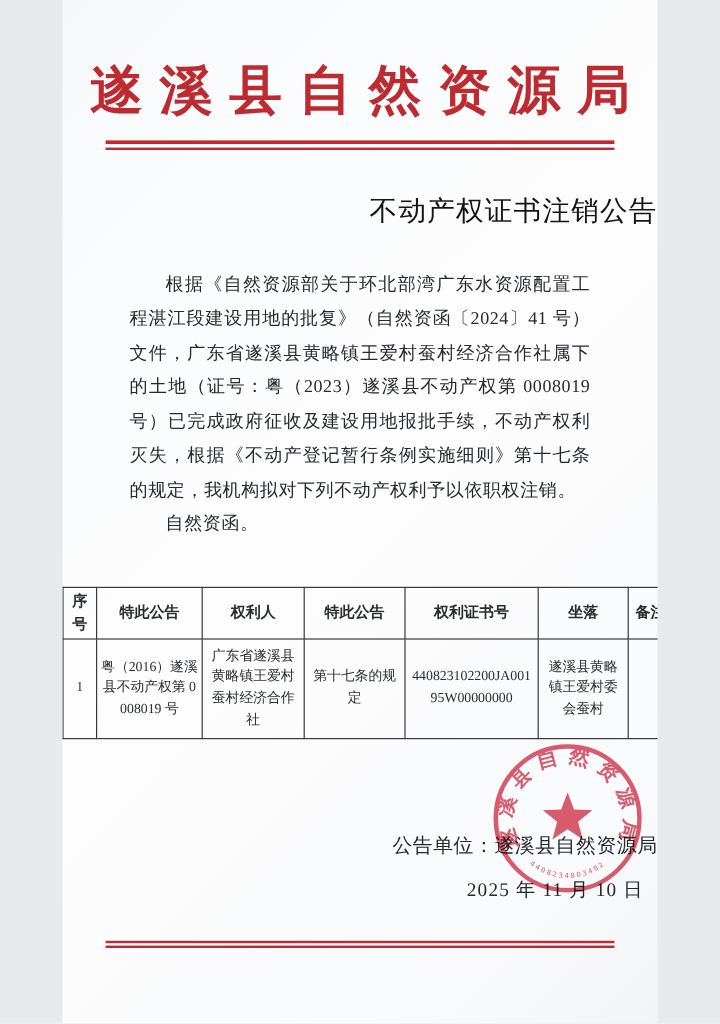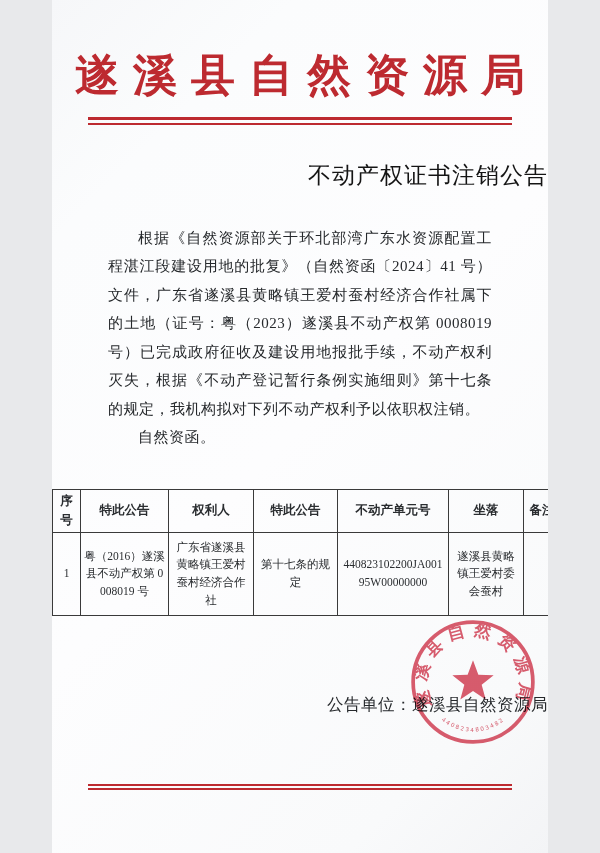--- a/index.html
+++ b/index.html
@@ -118,40 +118,41 @@
         <col style="width:111px">
         <col style="width:75px">
       <col style="width:37px">
     </colgroup>
     <thead>
       <tr>
         <th>序号</th>
         <th>特此公告</th>
         <th>权利人</th>
         <th>特此公告</th>
-        <th>不动产单元号</th>
+        <th>权利证书号</th>
         <th>坐落</th>
         <th>备注</th>
       </tr>
     </thead>
     <tbody>
       <tr>
         <td>1</td>
         <td>粤（2016）遂溪县不动产权第 0008019 号</td>
         <td>广东省遂溪县黄略镇王爱村蚕村经济合作社</td>
         <td>第十七条的规定</td>
         <td>440823102200JA00195W00000000</td>
         <td>遂溪县黄略镇王爱村委会蚕村</td>
         <td></td>
       </tr>
     </tbody>
   </table>
 
   <div class="signature">
     <div class="sig-unit">公告单位：遂溪县自然资源局</div>
+    <div class="sig-date">2025 年 11 月 10 日</div>
   </div>
 
   <svg class="seal" viewBox="0 0 124 124" xmlns="http://www.w3.org/2000/svg">
     <defs>
       <path id="seal-top-arc" d="M 25.1 87.8 A 45 45 0 1 1 98.9 87.8" fill="none"></path>
       <path id="seal-bottom-arc" d="M 20.4 86 A 48 48 0 0 0 103.6 86" fill="none"></path>
     </defs>
     <circle cx="62" cy="62" r="58" fill="none" stroke="#d6465a" stroke-width="3.6"></circle>
     <polygon points="62,41 67.2,54.9 82,55.5 70.4,64.7 74.3,79 62,70.8 49.7,79 53.6,64.7 42,55.5 56.8,54.9" fill="#d6465a"></polygon>
     <text font-size="16.5" font-weight="bold" fill="#d6465a" letter-spacing="7" font-family="Liberation Serif, DejaVu Serif, serif">

